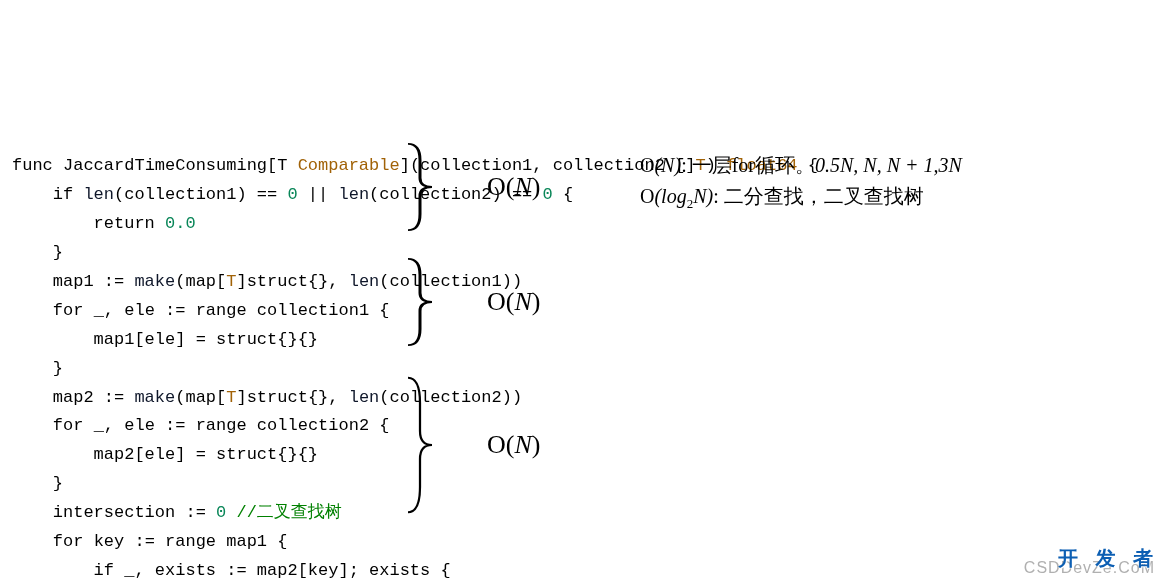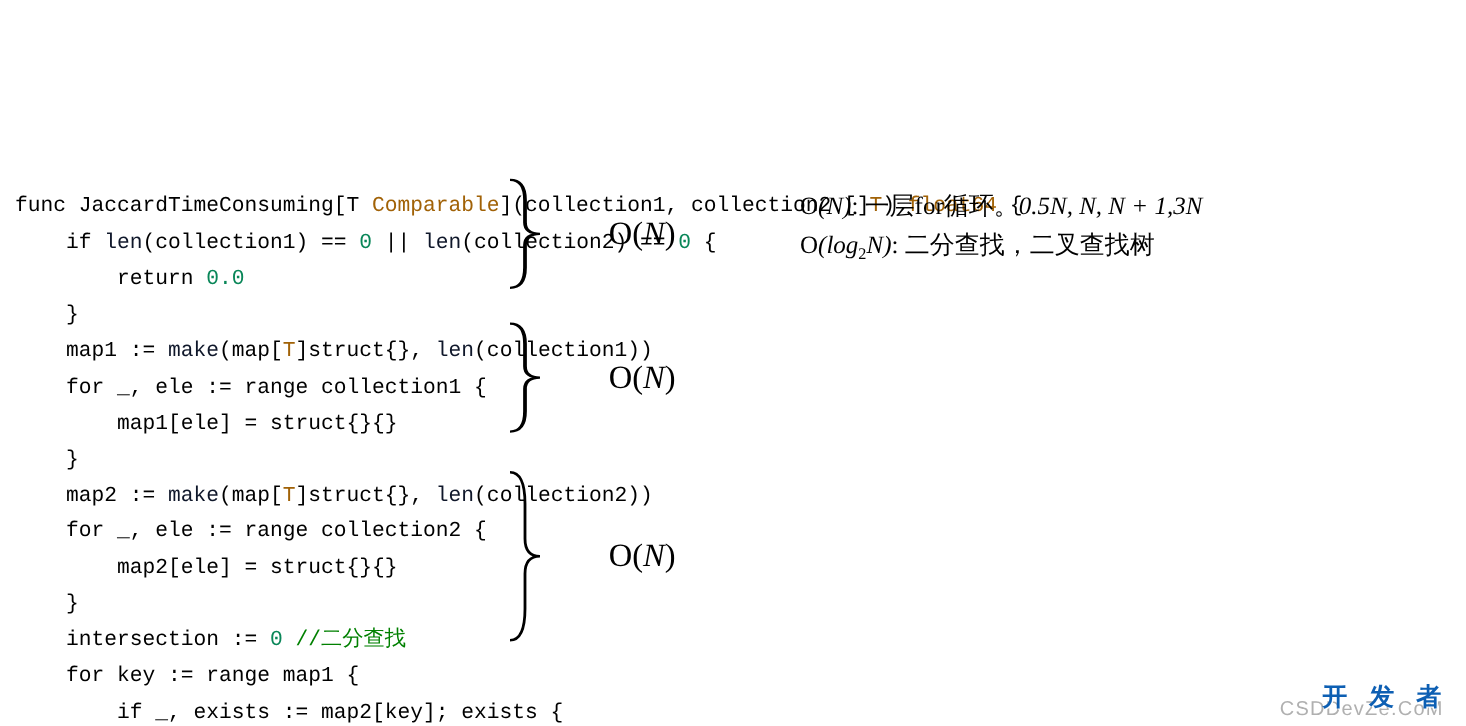--- a/index.html
+++ b/index.html
@@ -86,21 +86,21 @@
 <span class="kw">        return </span><span class="dig">0.0</span>
 <span>    }</span>
 <span>    map1 := </span><span class="fn">make</span><span>(</span><span class="kw">map</span><span>[</span><span class="type">T</span><span>]</span><span class="kw">struct</span><span>{}, </span><span class="fn">len</span><span>(collection1))</span>
 <span class="kw">    for </span><span>_, ele := </span><span class="kw">range</span><span> collection1 {</span>
 <span>        map1[ele] = </span><span class="kw">struct</span><span>{}{}</span>
 <span>    }</span>
 <span>    map2 := </span><span class="fn">make</span><span>(</span><span class="kw">map</span><span>[</span><span class="type">T</span><span>]</span><span class="kw">struct</span><span>{}, </span><span class="fn">len</span><span>(collection2))</span>
 <span class="kw">    for </span><span>_, ele := </span><span class="kw">range</span><span> collection2 {</span>
 <span>        map2[ele] = </span><span class="kw">struct</span><span>{}{}</span>
 <span>    }</span>
-<span>    intersection := </span><span class="dig">0</span><span> </span><span class="com">//二分查找</span>
+<span>    intersection := </span><span class="dig">0</span><span> </span><span class="com">//二叉查找树</span>
 <span class="kw">    for </span><span>key := </span><span class="kw">range</span><span> map1 {</span>
 <span class="kw">        if </span><span>_, exists := map2[key]; exists {</span>
 
 
 
 
 
 </div>
 
 

